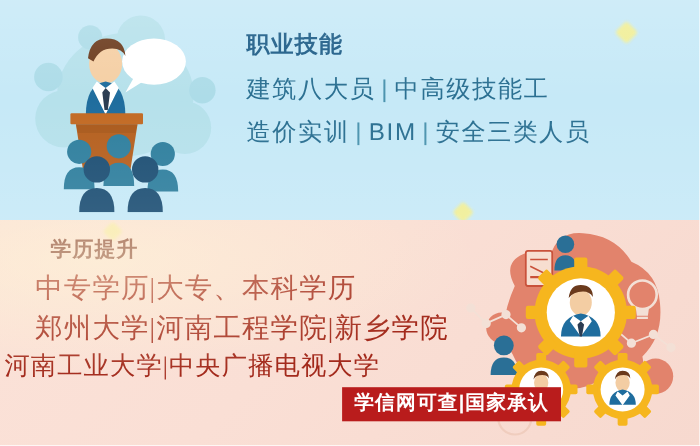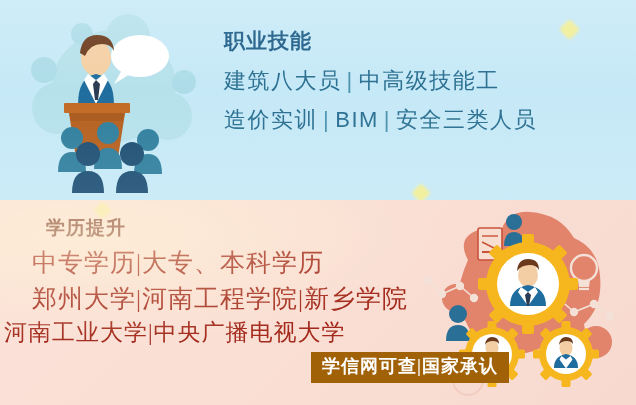--- a/index.html
+++ b/index.html
@@ -86,26 +86,26 @@
     font-size:25px; color:#a32a1c; letter-spacing:1px;
     line-height:1.08; white-space:nowrap; font-weight:500;
   }
   .line-bot.l1 { margin-left:14px; margin-bottom:9px; }
   .line-bot.l2 { margin-left:14px; margin-bottom:9px; }
   .line-bot.l3 { margin-left:-14px; font-size:23px; }
 
   .badge {
     position:absolute; left:311px; top:352px;
     padding:5px 11px 6px 11px;
-    background:#a16207;
+    background:#b91c1c;
     color:#ffffff; font-weight:bold;
     font-size:18px; letter-spacing:1px;
     line-height:1.1;
     white-space:nowrap;
-    font-family:Liberation Serif, serif;
+    font-family:Liberation Sans, sans-serif;
   }
 </style>
 </head>
 <body>
 
 <div id="banner">
 
   <div class="panel-top">
 
     <svg class="illo-top" viewBox="0 0 190 185">

